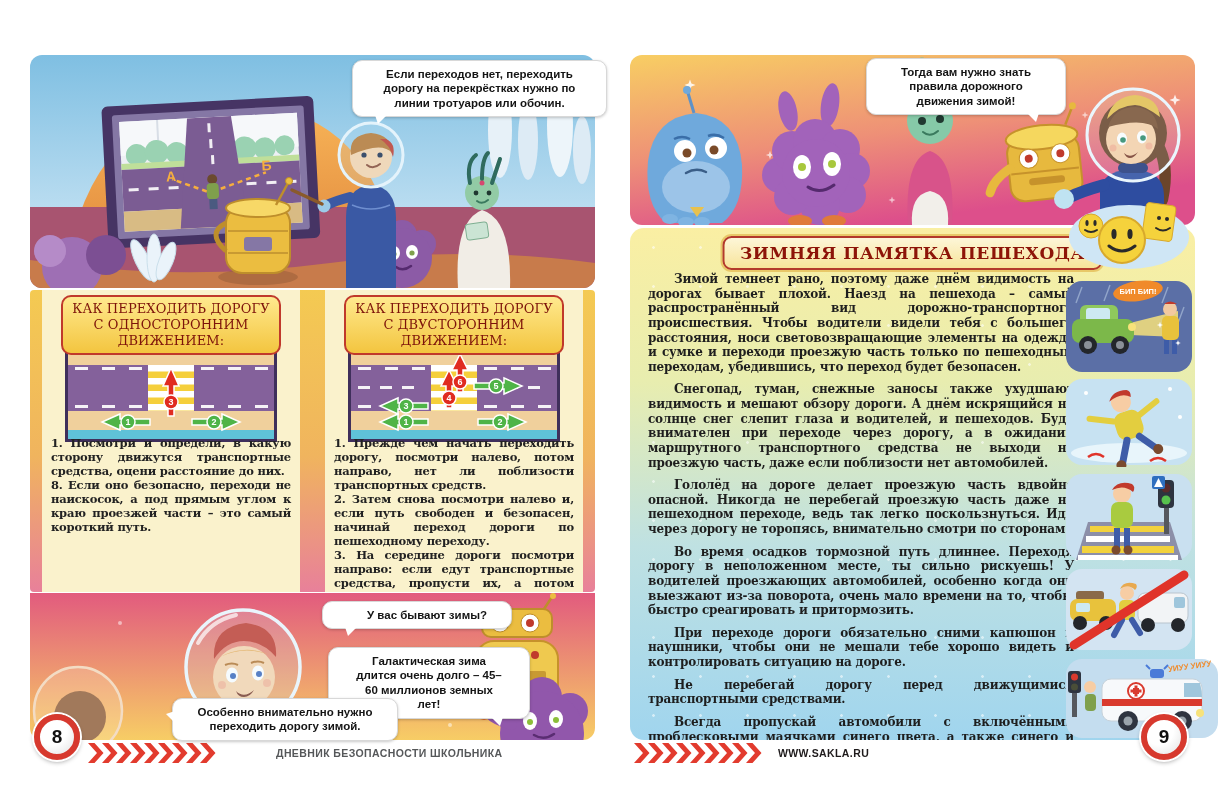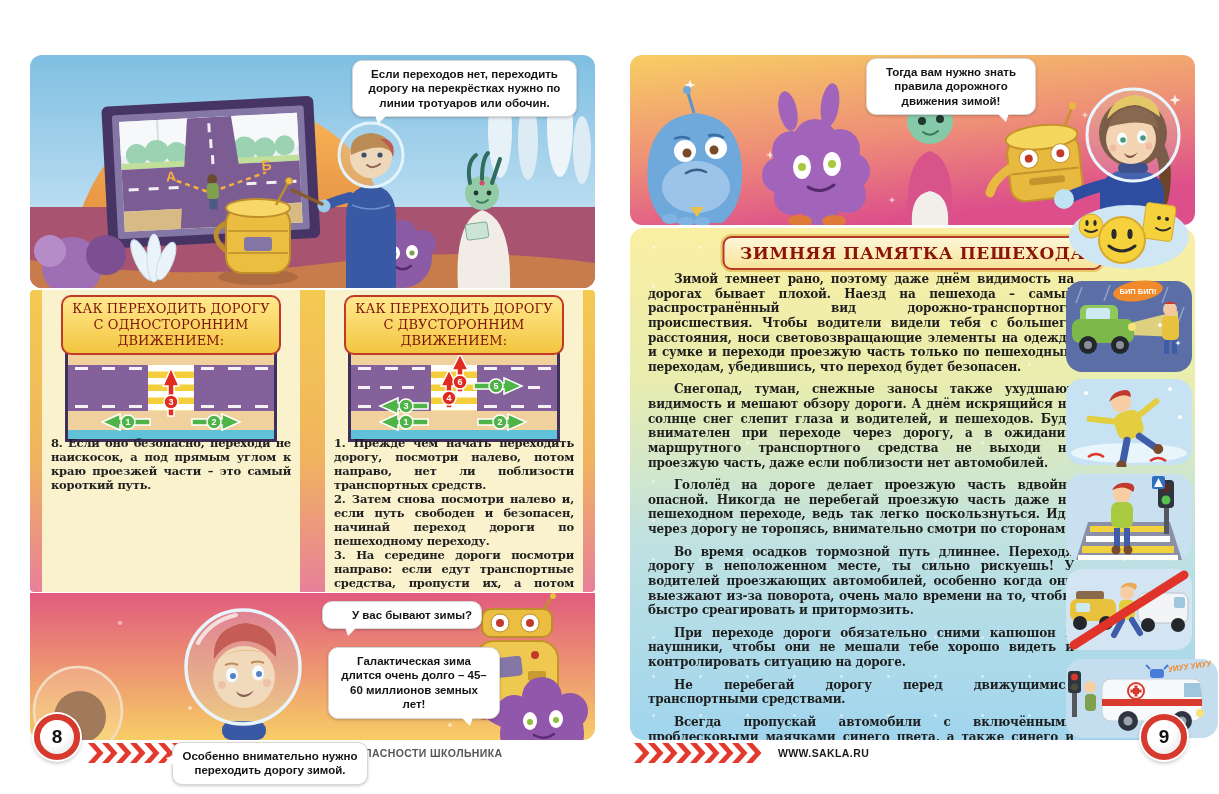--- a/index.html
+++ b/index.html
@@ -33,21 +33,21 @@
         box-shadow:0 0 0 2px #E8C868;color:#8D1408;font-weight:bold;font-size:17px;letter-spacing:0.6px;
         white-space:nowrap;}
   .memo-text{position:absolute;left:18px;top:44px;width:426px;font-size:12px;line-height:1.22;
         font-weight:bold;color:#1E1E1E;text-align:justify;letter-spacing:-0.2px;}
   .memo-text p{margin:0 0 8px;text-indent:26px;}
   .margin-art{position:absolute;left:1066px;top:192px;width:152px;height:548px;}
   .art{position:absolute;left:0;width:126px;}
   .art svg{display:block;width:100%;height:100%;}
   
   .bubble{position:absolute;background:#fff;border:1px solid #D8D8D8;border-radius:10px;
-          padding:6px 9px;font-family:"Liberation Sans",sans-serif;font-weight:bold;font-size:11.5px;
+          padding:6px 24px;font-family:"Liberation Sans",sans-serif;font-weight:bold;font-size:11.5px;
           line-height:1.25;text-align:center;color:#141414;box-shadow:0 1px 3px rgba(0,0,0,.22);z-index:5;}
   .bubble:after{content:"";position:absolute;width:0;height:0;border:9px solid transparent;}
   .tail-bl:after{left:22px;bottom:-17px;border-top-color:#fff;border-left-width:3px;}
   .tail-br:after{right:26px;bottom:-17px;border-top-color:#fff;border-right-width:3px;}
   .tail-l:after{left:-16px;top:12px;border-right-color:#fff;border-top-width:3px;}
   
   .badge{position:absolute;width:34px;height:34px;border-radius:50%;
          background:radial-gradient(circle at 35% 30%,#ffffff 0 45%,#EFEFEF 75%);
          border:6px solid #D7392E;box-shadow:0 0 0 2px #fff,0 2px 5px rgba(0,0,0,.4);
          display:flex;align-items:center;justify-content:center;z-index:6;
@@ -224,20 +224,21 @@
           <polygon points="-3,22 -3,-8 -8,-8 0,-26 8,-8 3,-8 3,22" fill="#E02B20" stroke="#fff" stroke-width="1.5"></polygon>
           <circle cy="8" r="7" fill="#E02B20" stroke="#fff" stroke-width="1.5"></circle>
           <text y="11" text-anchor="middle" font-family="Liberation Sans,sans-serif" font-size="9" font-weight="bold" fill="#fff">3</text>
         </g>
       </svg>
       <div class="ribbon">
         <span>КАК ПЕРЕХОДИТЬ ДОРОГУ</span><br>
         <span>С ОДНОСТОРОННИМ ДВИЖЕНИЕМ:</span>
       </div>
       <div class="steps">
+        <p>1. Посмотри и определи, в какую сторону движутся транспортные средства, оцени расстояние до них.</p>
         <p>8. Если оно безопасно, переходи не наискосок, а под прямым углом к краю проезжей части – это самый короткий путь.</p>
       </div>
     </div>
 
     <div class="panel-card" style="left:295px;">
       <svg class="diagram" style="top:44px;" viewBox="0 0 212 108">
         <rect width="212" height="108" fill="#3F2F5B"></rect>
         <rect x="3" y="3" width="206" height="9" fill="#5FC2D8"></rect>
         <rect x="3" y="12" width="206" height="19" fill="#F0D09C"></rect>
         <rect x="3" y="31" width="206" height="46" fill="#84619B"></rect>
@@ -377,21 +378,21 @@
         <circle cx="454" cy="117" r="10" fill="#DF6B2D"></circle>
       </g>
     </svg>
   </div>
   <div class="bubble tail-bl" style="left:322px;top:601px;width:140px;text-align:right;">
     <span>У вас бывают зимы?</span>
   </div>
   <div class="bubble tail-br" style="left:328px;top:647px;width:152px;">
     <span>Галактическая зима длится очень долго – 45–60 миллионов земных лет!</span>
   </div>
-  <div class="bubble tail-l" style="left:172px;top:698px;width:176px;margin-top:44px;">
+  <div class="bubble tail-l" style="left:172px;top:698px;width:176px;">
     <span>Особенно внимательно нужно переходить дорогу зимой.</span>
   </div>
 
   <div class="scene scene-tr">
     <svg viewBox="0 0 565 170" preserveAspectRatio="none">
       <defs>
         <linearGradient id="g3" x1="0" y1="0" x2="0.4" y2="1">
           <stop offset="0" stop-color="#F8CE63"></stop>
             <stop offset="0.55" stop-color="#EE9077"></stop>
             <stop offset="1" stop-color="#DD4F8B"></stop>

